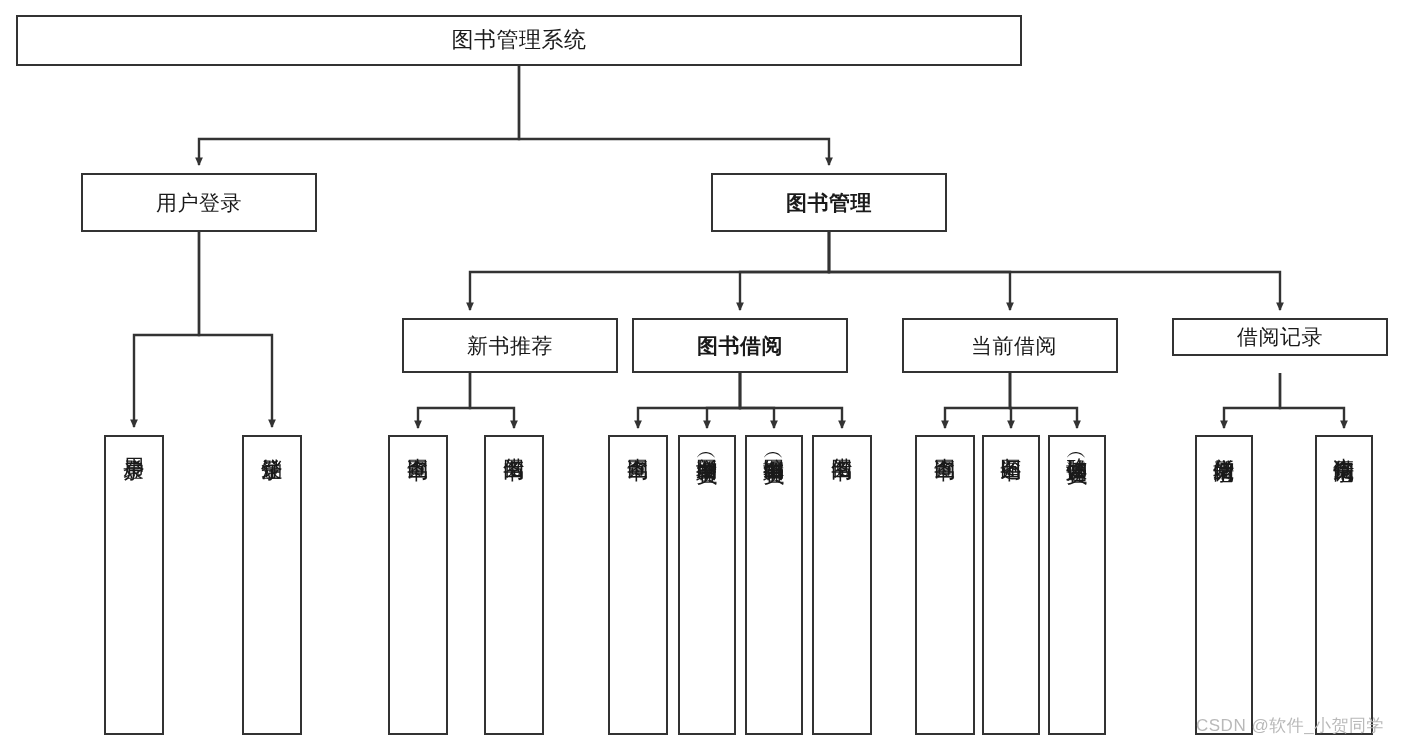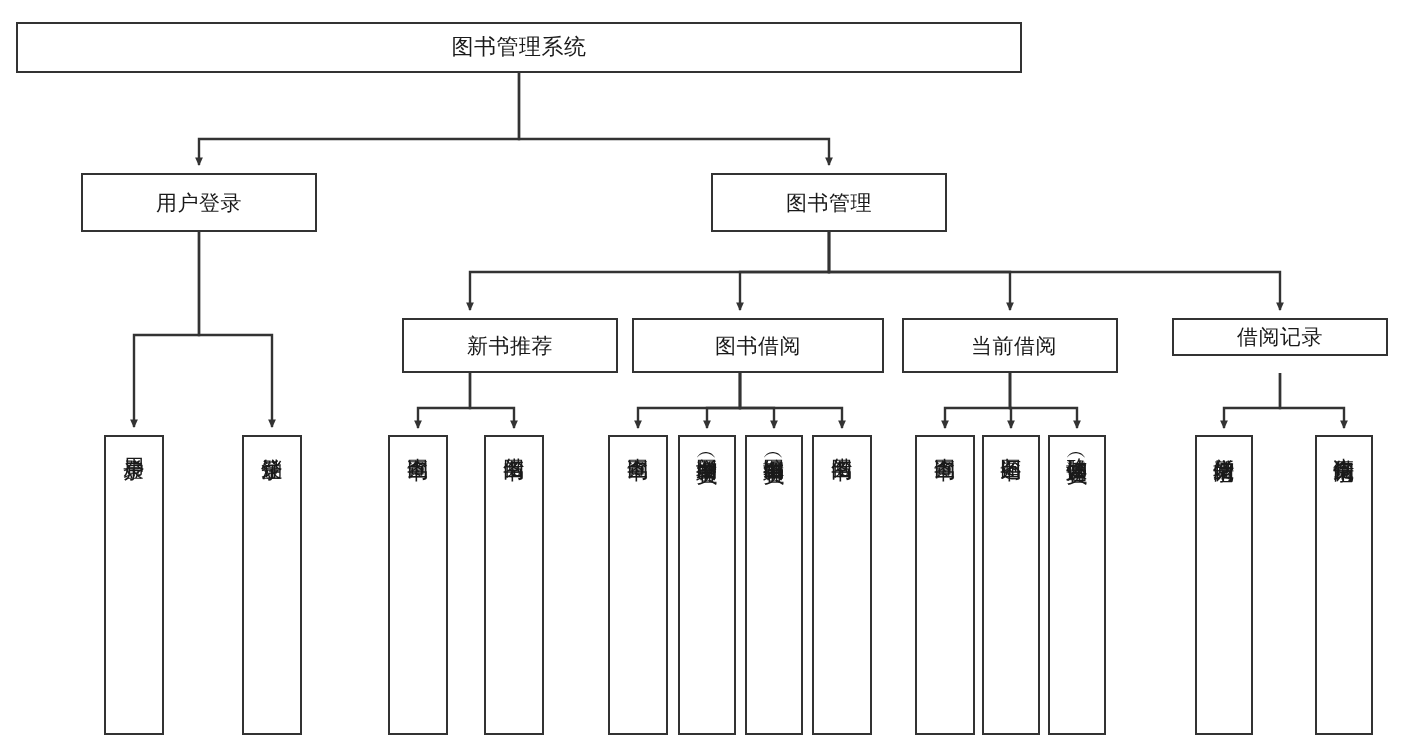--- a/index.html
+++ b/index.html
@@ -94,33 +94,33 @@
         <path d="M740,373 L740,408 L842,408 L842,428" fill="none" stroke="#333333" stroke-width="2.4" stroke-linejoin="miter" marker-end="url(#arrowhead)"></path>
         <path d="M1010,373 L1010,408 L945,408 L945,428" fill="none" stroke="#333333" stroke-width="2.4" stroke-linejoin="miter" marker-end="url(#arrowhead)"></path>
         <path d="M1010,373 L1010,408 L1011,408 L1011,428" fill="none" stroke="#333333" stroke-width="2.4" stroke-linejoin="miter" marker-end="url(#arrowhead)"></path>
         <path d="M1010,373 L1010,408 L1077,408 L1077,428" fill="none" stroke="#333333" stroke-width="2.4" stroke-linejoin="miter" marker-end="url(#arrowhead)"></path>
         <path d="M1280,373 L1280,408 L1224,408 L1224,428" fill="none" stroke="#333333" stroke-width="2.4" stroke-linejoin="miter" marker-end="url(#arrowhead)"></path>
         <path d="M1280,373 L1280,408 L1344,408 L1344,428" fill="none" stroke="#333333" stroke-width="2.4" stroke-linejoin="miter" marker-end="url(#arrowhead)"></path>
       </g>
   </svg>
 
   <div id="node-layer">
-      <div class="node-box node-horizontal node-root" style="left: 16px; top: 15px; width: 1006px; height: 51px; margin-top: 7px;">
+      <div class="node-box node-horizontal node-root" style="left: 16px; top: 15px; width: 1006px; height: 51px;">
         <span class="node-label">图书管理系统</span>
       </div>
       <div class="node-box node-horizontal" style="left: 81px; top: 173px; width: 236px; height: 59px;">
         <span class="node-label">用户登录</span>
       </div>
-      <div class="node-box node-horizontal" style="left: 711px; top: 173px; width: 236px; height: 59px;">
+      <div class="node-box node-horizontal" style="left: 711px; top: 173px; width: 236px; height: 59px; font-weight: bold;">
         <span class="node-label">图书管理</span>
       </div>
       <div class="node-box node-horizontal" style="left: 362px; top: 318px; width: 216px; height: 55px; margin-left: 40px;">
         <span class="node-label">新书推荐</span>
       </div>
-      <div class="node-box node-horizontal" style="left: 632px; top: 318px; width: 252px; height: 55px;">
+      <div class="node-box node-horizontal" style="left: 632px; top: 318px; width: 216px; height: 55px; font-weight: bold;">
         <span class="node-label">图书借阅</span>
       </div>
       <div class="node-box node-horizontal" style="left: 902px; top: 318px; width: 216px; height: 55px; padding-left: 8px;">
         <span class="node-label">当前借阅</span>
       </div>
       <div class="node-box node-horizontal" style="left: 1172px; top: 318px; width: 216px; height: 38px;">
         <span class="node-label">借阅记录</span>
       </div>
       <div class="node-box node-vertical" style="left: 104px; top: 435px; width: 60px; height: 300px;">
         <span class="node-label">用户登录</span>
@@ -156,13 +156,14 @@
         <span class="node-label">确认归还（管理员）</span>
       </div>
       <div class="node-box node-vertical" style="left: 1195px; top: 435px; width: 58px; height: 300px;">
         <span class="node-label">新增借阅记录</span>
       </div>
       <div class="node-box node-vertical" style="left: 1315px; top: 435px; width: 58px; height: 300px;">
         <span class="node-label">查询借阅记录</span>
       </div>
     </div>
 
+  <div class="watermark" style="left:1196px; top:714px;">CSDN @软件_小贺同学</div>
 </div>
 
 </body></html>

